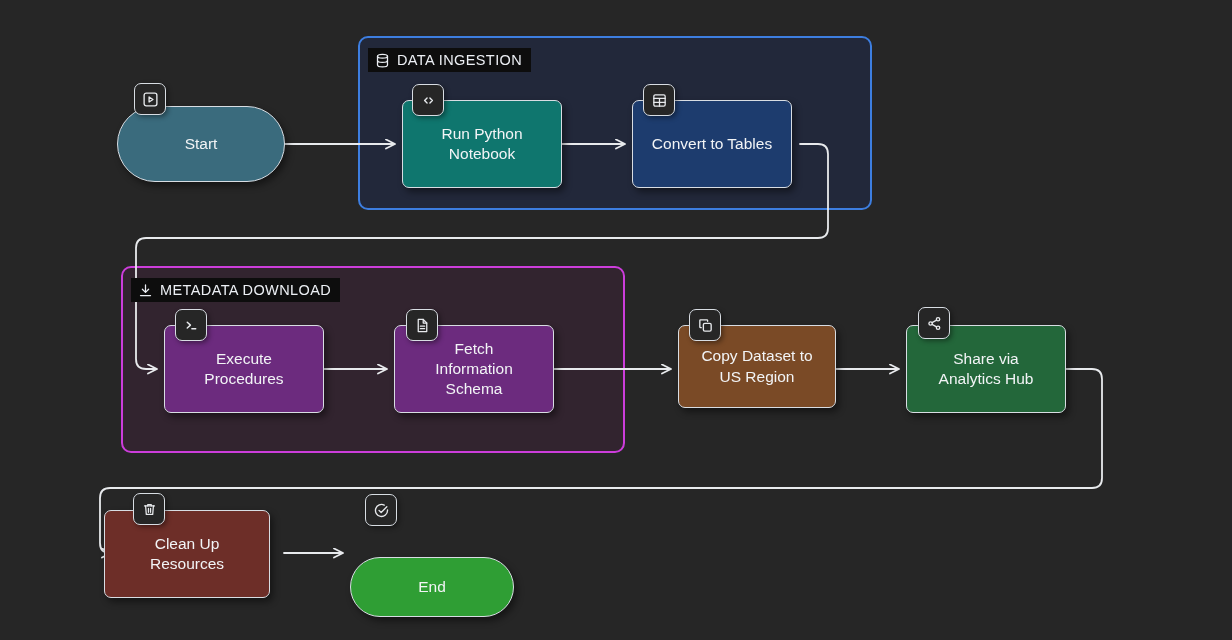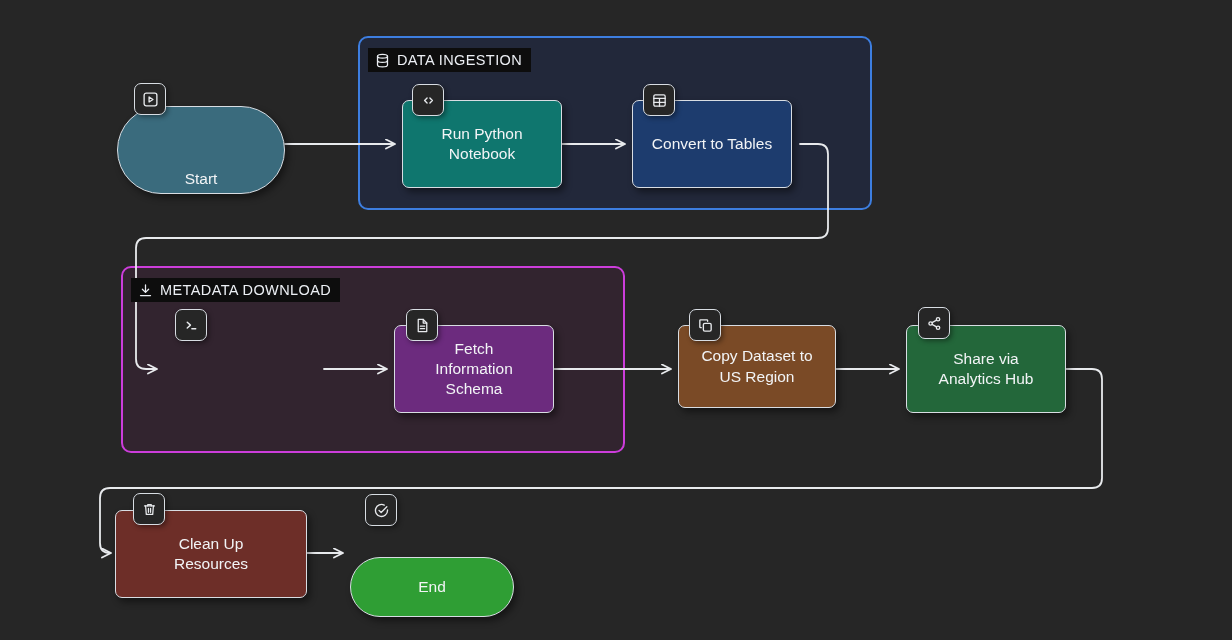--- a/index.html
+++ b/index.html
@@ -129,21 +129,21 @@
     <span class="ic">
       <svg width="15" height="15" viewBox="0 0 24 24" fill="none" stroke="#eceff4" stroke-width="2" stroke-linecap="round" stroke-linejoin="round">
         <path d="M12 3v11"></path>
         <path d="M7 10l5 5 5-5"></path>
         <path d="M4 20h16"></path>
       </svg>
     </span>
     <span>METADATA DOWNLOAD</span>
   </div>
 
-  <div class="node stadium" style="left:117px; top:106px; width:168px; height:88px; background:#3a6b7d;align-items:flex-end;">
+  <div class="node stadium" style="left:117px; top:106px; width:168px; height:76px; background:#3a6b7d;">
     <span class="node-label">Start</span>
   </div>
   <div class="badge" style="left:134px; top:83px;">
     <svg width="17" height="17" viewBox="0 0 24 24" fill="none" stroke="#e8eaed" stroke-width="1.9" stroke-linecap="round" stroke-linejoin="round">
       <rect x="3" y="3" width="18" height="18" rx="3"></rect>
       <path d="M10 8.5l5.5 3.5L10 15.5z"></path>
     </svg>
   </div>
 
   <div class="node rect" style="left:402px; top:100px; width:160px; height:88px; background:#0f766e;">
@@ -160,20 +160,24 @@
   <div class="node rect" style="left:632px; top:100px; width:160px; height:88px; background:#1d3c6e;">
     <span class="node-label">Convert to Tables</span>
   </div>
   <div class="badge" style="left:643px; top:84px;">
     <svg width="17" height="17" viewBox="0 0 24 24" fill="none" stroke="#e8eaed" stroke-width="1.8" stroke-linecap="round" stroke-linejoin="round">
       <rect x="4" y="4" width="16" height="16" rx="2"></rect>
       <path d="M4 9h16M4 14.5h16M12 9v11"></path>
     </svg>
   </div>
 
+  <div class="node rect" style="left:164px; top:325px; width:160px; height:88px; background:#6c2b7e;">
+    <span class="node-label">Execute
+Procedures</span>
+  </div>
   <div class="badge" style="left:175px; top:309px;">
     <svg width="17" height="17" viewBox="0 0 24 24" fill="none" stroke="#e8eaed" stroke-width="2" stroke-linecap="round" stroke-linejoin="round">
       <path d="M6 7.5l4.5 4-4.5 4"></path>
       <path d="M12.5 16.5h5.5"></path>
     </svg>
   </div>
 
   <div class="node rect" style="left:394px; top:325px; width:160px; height:88px; background:#6c2b7e;text-align:center;">
     <span class="node-label">Fetch
 Information
@@ -204,21 +208,21 @@
   </div>
   <div class="badge" style="left:918px; top:307px;">
     <svg width="17" height="17" viewBox="0 0 24 24" fill="none" stroke="#e8eaed" stroke-width="1.9" stroke-linecap="round" stroke-linejoin="round">
       <circle cx="17" cy="6" r="2.4"></circle>
       <circle cx="6.5" cy="12" r="2.4"></circle>
       <circle cx="17" cy="18" r="2.4"></circle>
       <path d="M8.6 10.8l6.3-3.6M8.6 13.2l6.3 3.6"></path>
     </svg>
   </div>
 
-  <div class="node rect" style="left:115px; top:510px; width:192px; height:88px; background:#6d2e28;">
+  <div class="node rect" style="left:104px; top:510px; width:166px; height:88px; background:#6d2e28;">
     <span class="node-label">Clean Up
 Resources</span>
   </div>
   <div class="badge" style="left:133px; top:493px;">
     <svg width="17" height="17" viewBox="0 0 24 24" fill="none" stroke="#e8eaed" stroke-width="1.8" stroke-linecap="round" stroke-linejoin="round">
       <path d="M5 7h14"></path>
       <path d="M9.5 7V5h5v2"></path>
       <path d="M6.5 7l1 12h9l1-12"></path>
       <path d="M10.5 10.5v5.5M13.5 10.5v5.5"></path>
     </svg>

